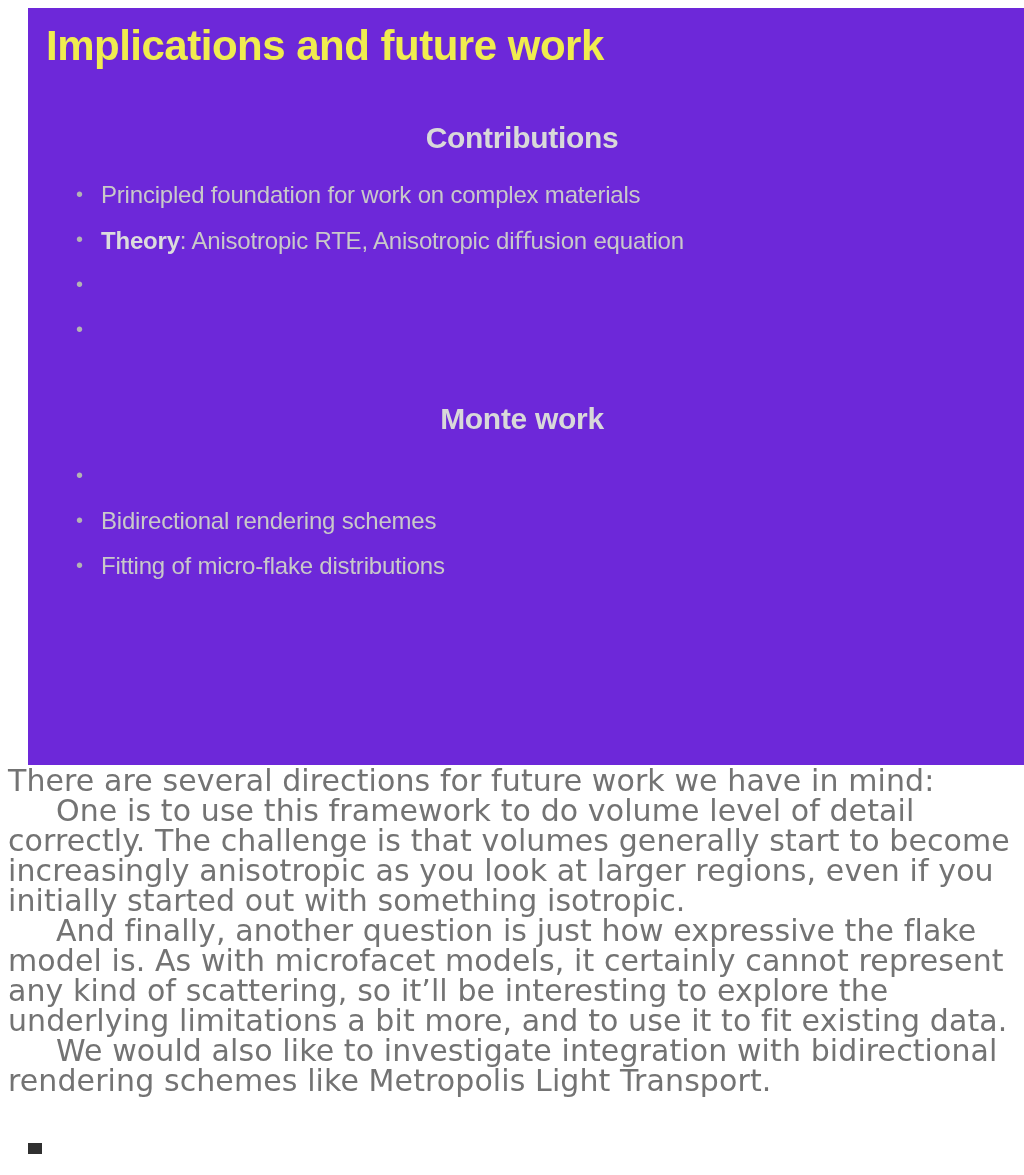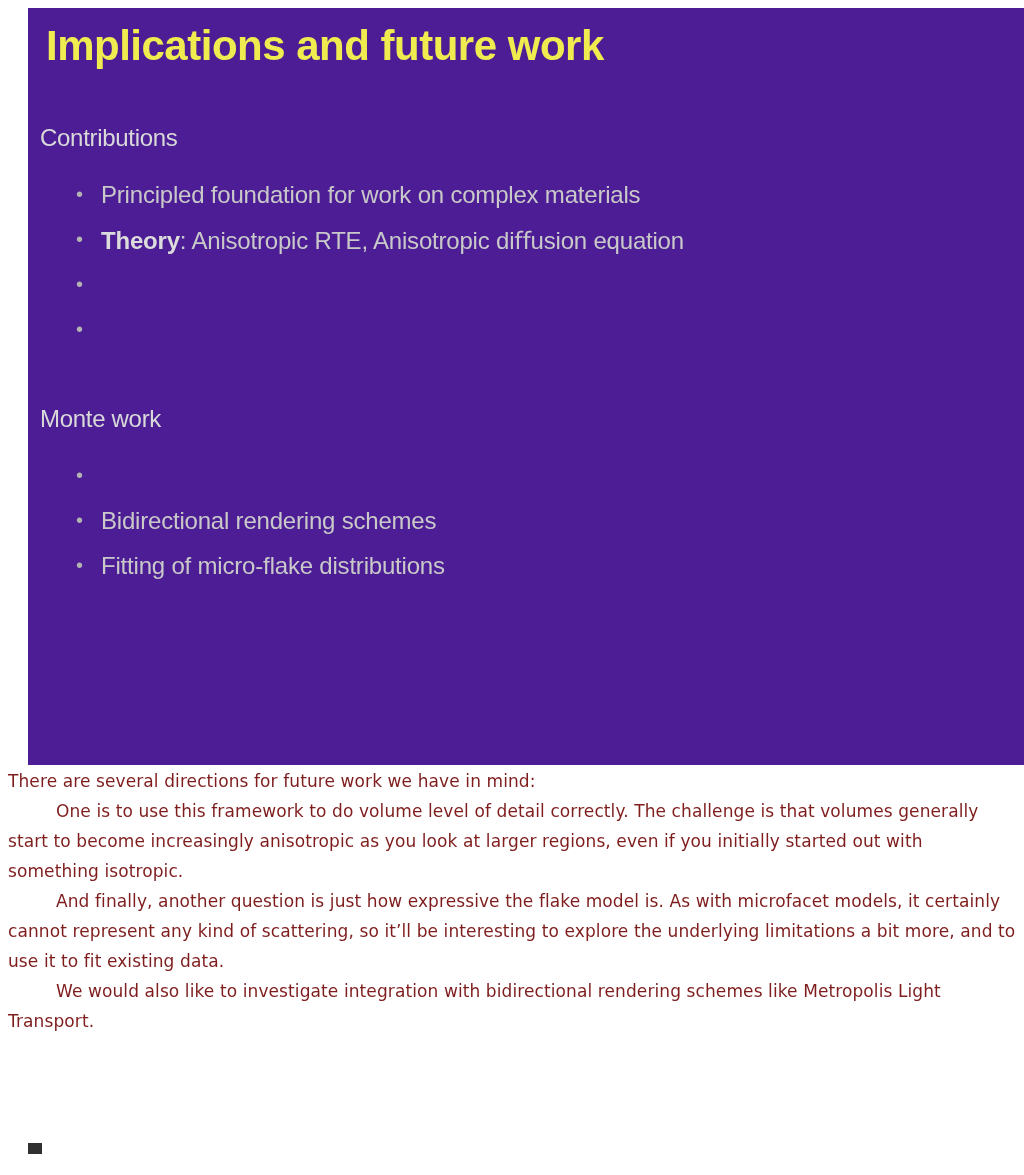--- a/index.html
+++ b/index.html
@@ -13,41 +13,42 @@
     font-family: "Liberation Sans", sans-serif;
   }
 
   
   .slide {
     position: absolute;
     left: 28px;
     top: 8px;
     right: 0;
     height: 757px;
-    background: #4c1d95;
+    background: #6d28d9;
   }
   .slide-title {
     position: absolute;
     left: 18px;
     top: 14px;
     font-size: 42px;
     font-weight: bold;
     color: #f0ec4f;
     letter-spacing: -0.5px;
     white-space: nowrap;
   }
   .section { position: absolute; left: 12px; right: 20px; }
   .section-contributions { top: 112px; }
   .section-future { top: 393px; }
   .section-heading {
-    font-size: 24px;
-    font-weight: normal;
+    font-size: 30px;
+    font-weight: bold;
     color: #d9d9d9;
     line-height: 36px;
     letter-spacing: -0.3px;
+    text-align: center;
   }
   ul.bullets { list-style: none; margin: 16px 0 0 0; padding: 0 0 0 36px; }
   ul.bullets li {
     display: flex;
     align-items: center;
     height: 45px;
     font-size: 24px;
     color: #c9c9c9;
     letter-spacing: -0.2px;
     white-space: nowrap;
@@ -60,23 +61,23 @@
   }
   .bullet-text b { font-weight: bold; color: #dcdcdc; }
 
   
   .notes {
     position: absolute;
     top: 766px;
     left: 0;
     right: 0;
     padding: 0 8px 0 8px;
-    color: #7f1d1d;
+    color: #737373;
     font-family: "DejaVu Sans", sans-serif;
-    font-size: 17px;
+    font-size: 30px;
     line-height: 30px;
     letter-spacing: 0.1px;
   }
   .notes p { margin: 0; text-indent: 48px; }
   .notes p.no-indent { text-indent: 0; }
 
   
   .next-slide-peek {
     position: absolute;
     left: 28px;

